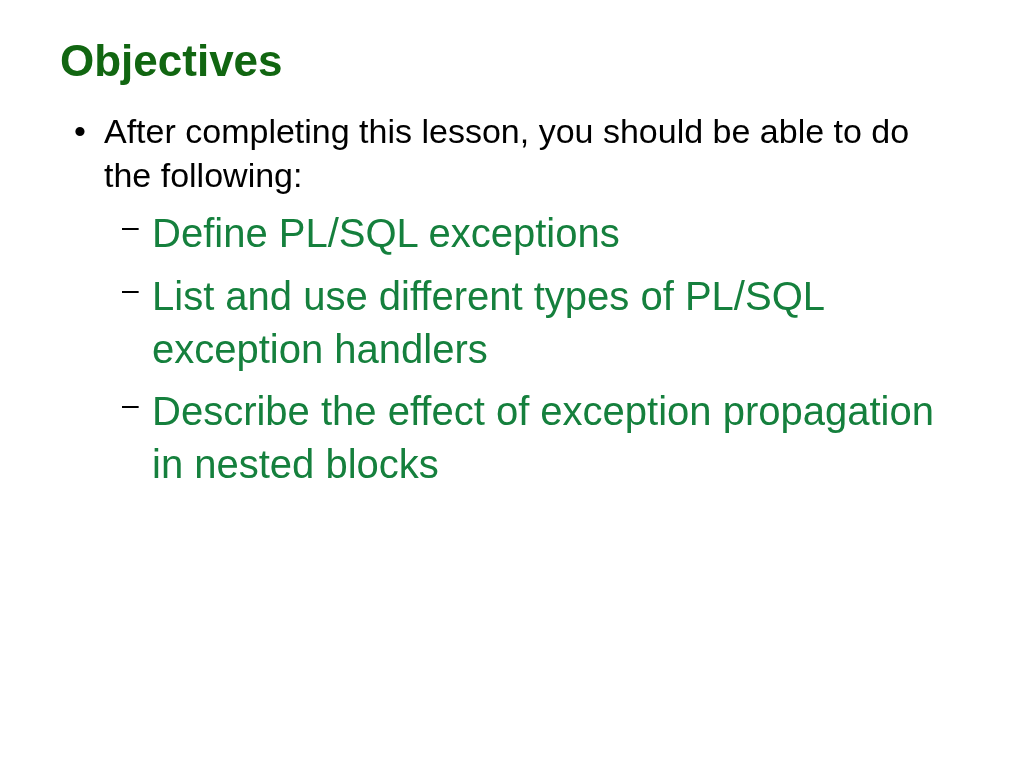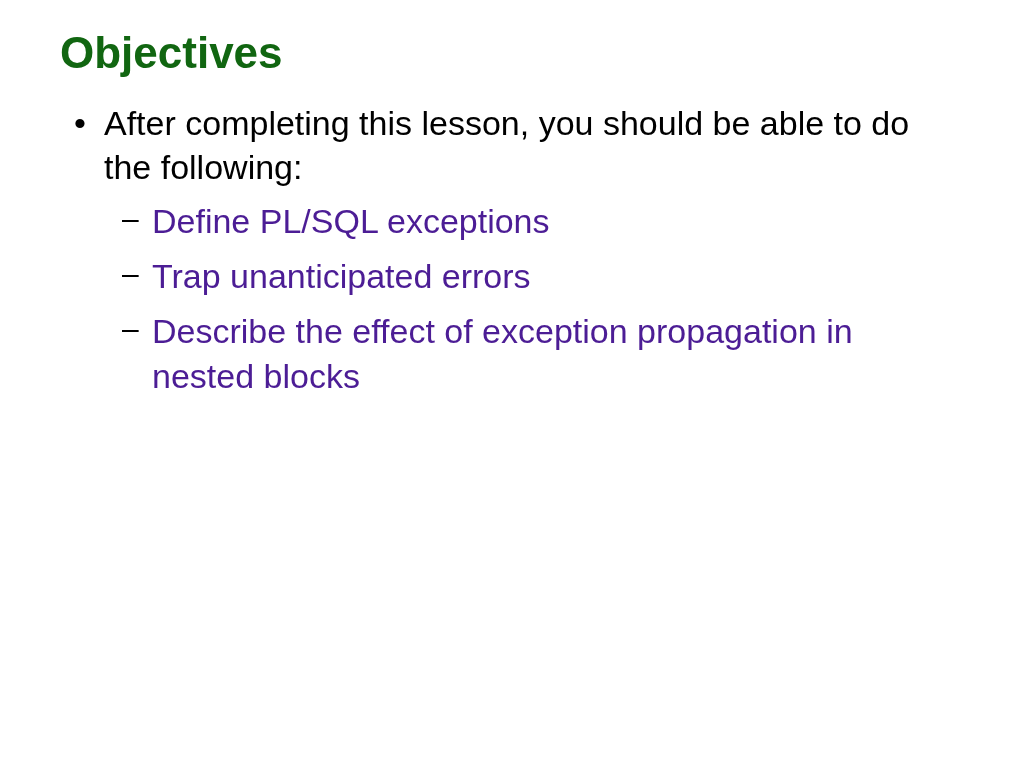--- a/index.html
+++ b/index.html
@@ -1,20 +1,20 @@
 <!DOCTYPE html>
 <html><head>
 <meta charset="utf-8">
 <style>
   * { margin: 0; padding: 0; box-sizing: border-box; }
   html, body { width: 1024px; height: 768px; background: #ffffff; font-family: Arial, Helvetica, sans-serif; }
   .slide {
     width: 1000px;
     height: 768px;
-    padding: 28px 60px 40px 60px;
+    padding: 36px 60px 40px 60px;
     position: relative;
   }
   .title {
     font-size: 44px;
     font-weight: bold;
     color: #116611;
     margin-bottom: 24px;
   }
   ul.level1 {
     list-style: none;
@@ -36,22 +36,22 @@
     font-size: 34px;
     color: #000;
   }
   ul.level2 {
     list-style: none;
     padding-left: 48px;
     margin-top: 10px;
   }
   ul.level2 > li {
     position: relative;
-    font-size: 34px;
-    color: #4c1d95;
+    font-size: 40px;
+    color: #15803d;
     line-height: 1.32;
     margin-bottom: 10px;
   }
   ul.level2 > li::before {
     content: "–";
     position: absolute;
     left: -30px;
     top: 0;
     font-size: 30px;
     color: #000;
@@ -60,18 +60,18 @@
 </head>
 <body>
 
 <div class="slide">
   <h1 class="title">Objectives</h1>
   <ul class="level1">
     <li>
       <span>After completing this lesson, you should be able to do the following:</span>
       <ul class="level2">
         <li>Define PL/SQL exceptions</li>
-        <li>Trap unanticipated errors</li>
+        <li>List and use different types of PL/SQL exception handlers</li>
         <li>Describe the effect of exception propagation in nested blocks</li>
       </ul>
     </li>
   </ul>
 </div>
 
 </body></html>

